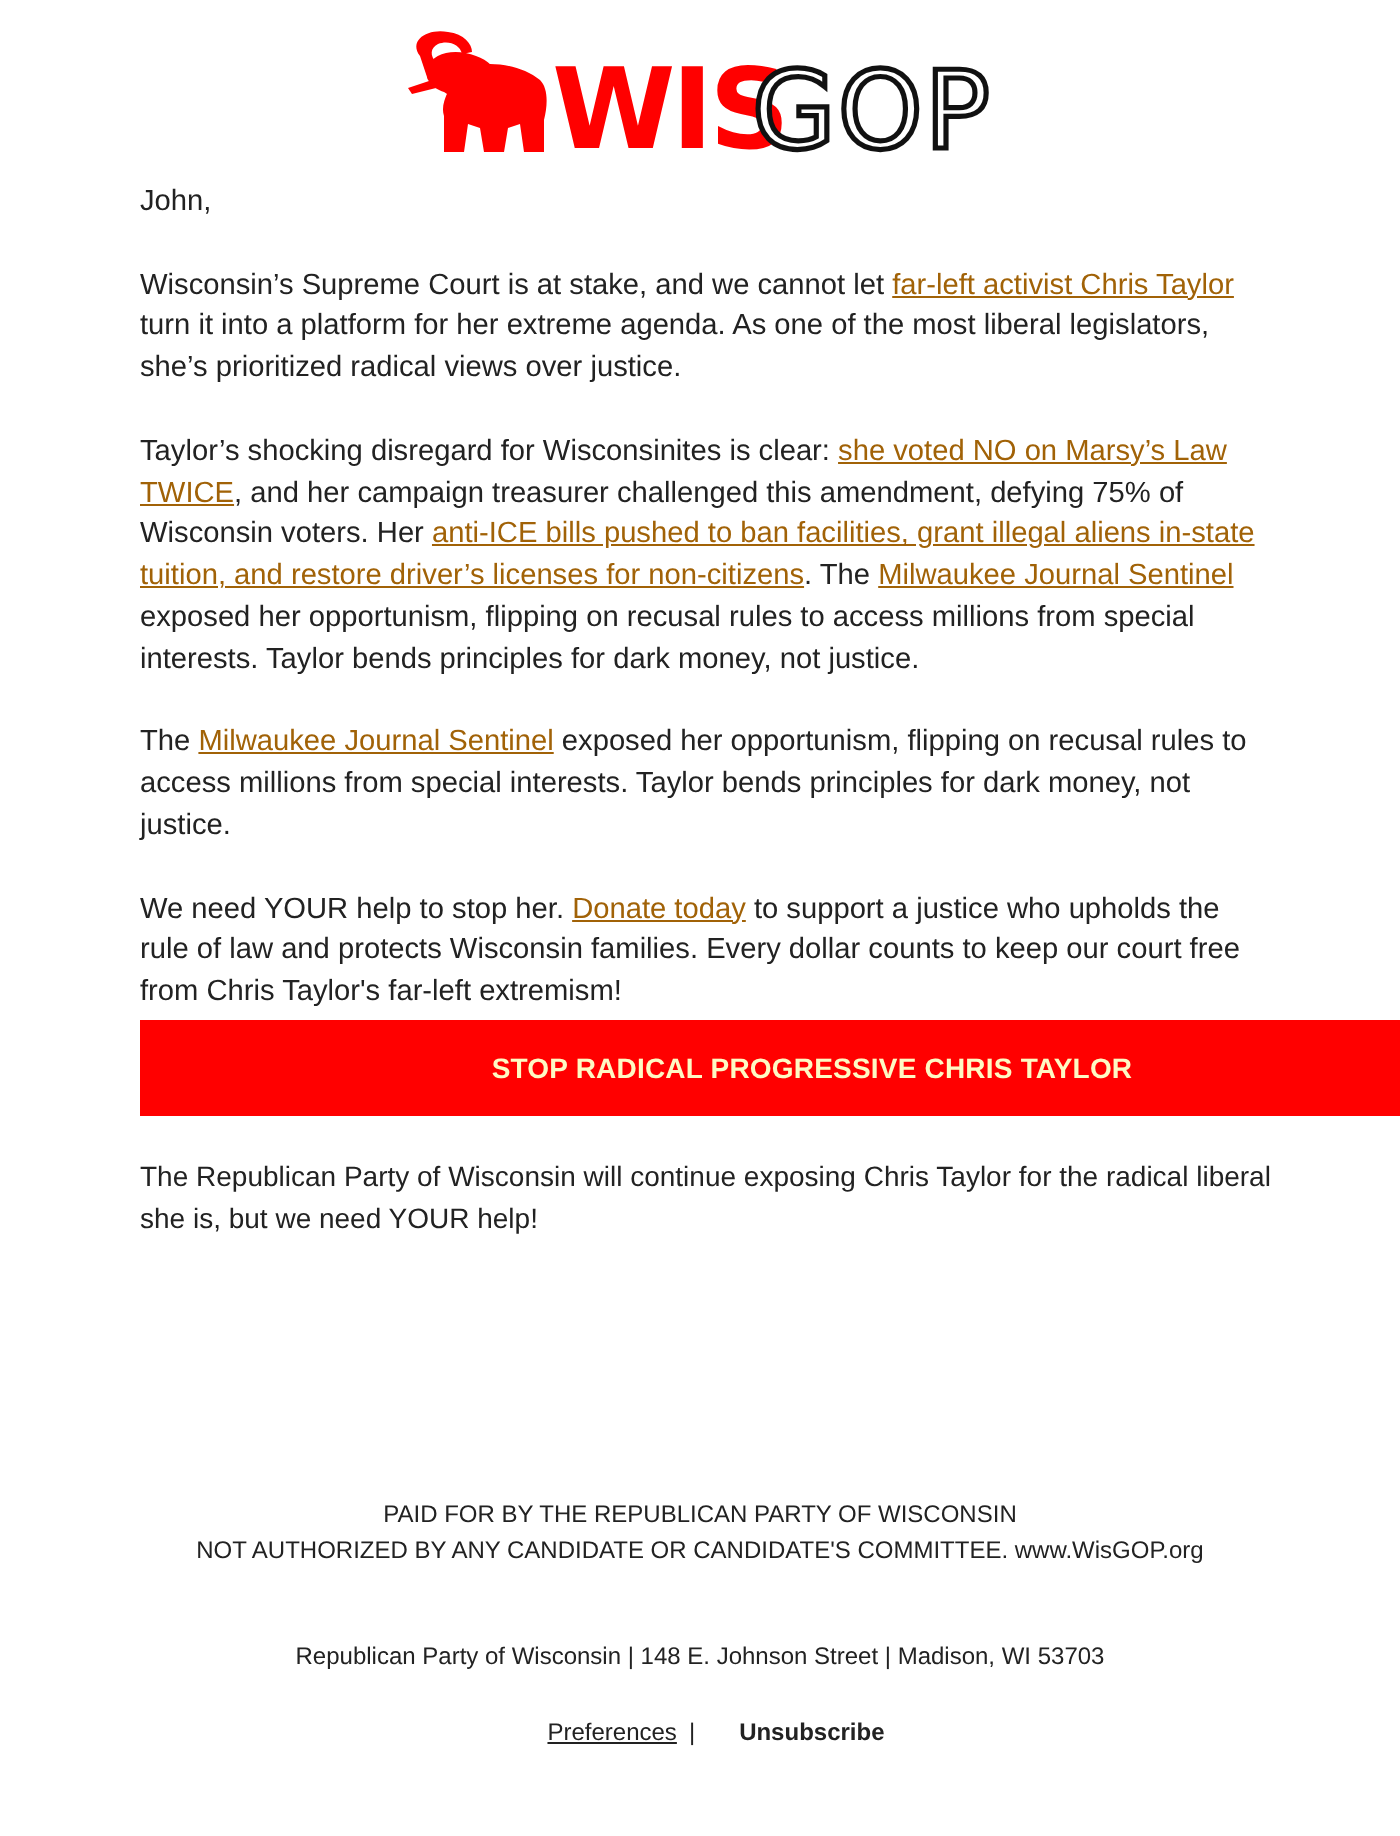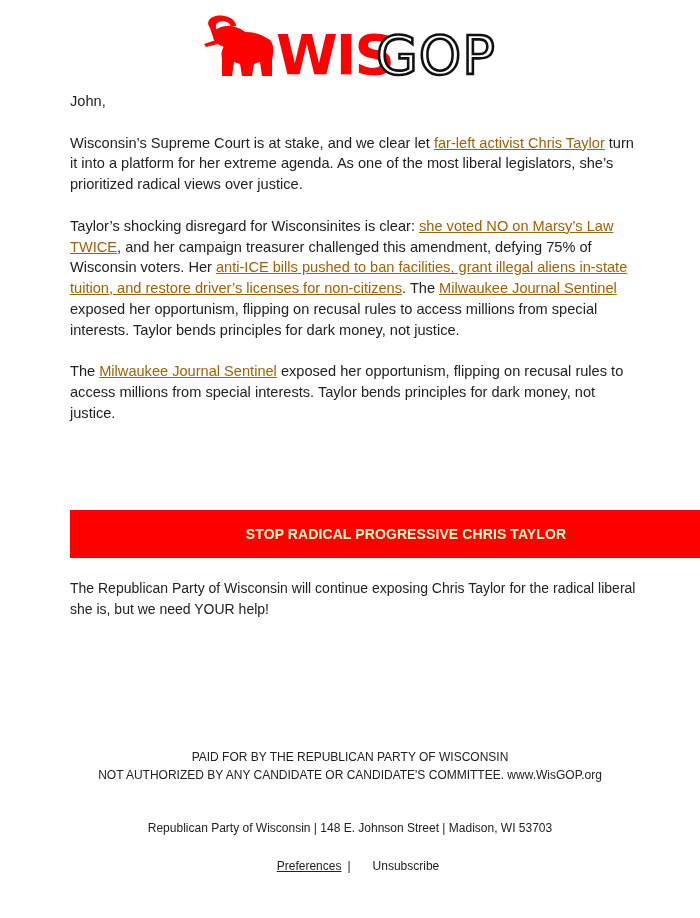--- a/index.html
+++ b/index.html
@@ -32,21 +32,21 @@
     .content2 p { margin: 0 0 20.8px 0; }
     .footer {
       position: absolute; left: 0; top: 748px; width: 700px; text-align: center;
       font-size: 12px; color: #222;
     }
     .footer .paid { font-weight: normal; line-height: 18px; }
     .footer .notauth { line-height: 18px; }
     .footer .addr { margin-top: 35px; line-height: 18px; }
     .footer .links { margin-top: 20px; line-height: 18px; }
     .footer .links a { color: #222; text-decoration: underline; padding-left: 16px; }
-    .footer .links .unsub { color: #222; text-decoration: none; }
+    .footer .links .unsub { color: #222; text-decoration: none; font-weight: bold; }
     .footer .sep { margin: 0 6px; }
   </style>
 </head>
 <body>
 
 <div class="email">
 
   <div class="logo">
     <svg width="310" height="64" viewBox="0 0 310 64">
 
@@ -63,26 +63,27 @@
 
       <text x="78" y="60" font-family="'DejaVu Sans', sans-serif" font-weight="bold" font-size="56" fill="#ff0000" letter-spacing="-2">WIS</text>
 
       <text x="178" y="60" font-family="'DejaVu Sans', sans-serif" font-weight="normal" font-size="54" fill="#ffffff" stroke="#111111" stroke-width="2.6" letter-spacing="1">GOP</text>
     </svg>
   </div>
 
   <div class="content">
     <p>John,</p>
 
-    <p><span>Wisconsin’s Supreme Court is at stake, and we clear let </span><a class="lnk">far-left activist Chris Taylor</a><span> turn it into a platform for her extreme agenda. As one of the most liberal legislators, she’s prioritized radical views over justice.</span></p>
+    <p><span>Wisconsin’s Supreme Court is at stake, and we cannot let </span><a class="lnk">far-left activist Chris Taylor</a><span> turn it into a platform for her extreme agenda. As one of the most liberal legislators, she’s prioritized radical views over justice.</span></p>
 
     <p><span>Taylor’s shocking disregard for Wisconsinites is clear: </span><a class="lnk">she voted NO on Marsy’s Law TWICE</a><span>, and her campaign treasurer challenged this amendment, defying 75% of Wisconsin voters. Her </span><a class="lnk">anti-ICE bills pushed to ban facilities, grant illegal aliens in-state tuition, and restore driver’s licenses for non-citizens</a><span>. The </span><a class="lnk">Milwaukee Journal Sentinel</a><span> exposed her opportunism, flipping on recusal rules to access millions from special interests. Taylor bends principles for dark money, not justice.</span></p>
 
     <p><span>The </span><a class="lnk">Milwaukee Journal Sentinel</a><span> exposed her opportunism, flipping on recusal rules to access millions from special interests. Taylor bends principles for dark money, not justice.</span></p>
 
+    <p><span>We need YOUR help to stop her. </span><a class="lnk">Donate today</a><span> to support a justice who upholds the rule of law and protects Wisconsin families. Every dollar counts to keep our court free from Chris Taylor's far-left extremism!</span></p>
   </div>
 
   <a class="cta">STOP RADICAL PROGRESSIVE CHRIS TAYLOR</a>
 
   <div class="content2">
     <p>The Republican Party of Wisconsin will continue exposing Chris Taylor for the radical liberal she is, but we need YOUR help!</p>
   </div>
 
   <div class="footer">
     <div class="paid">PAID FOR BY THE REPUBLICAN PARTY OF WISCONSIN</div>

